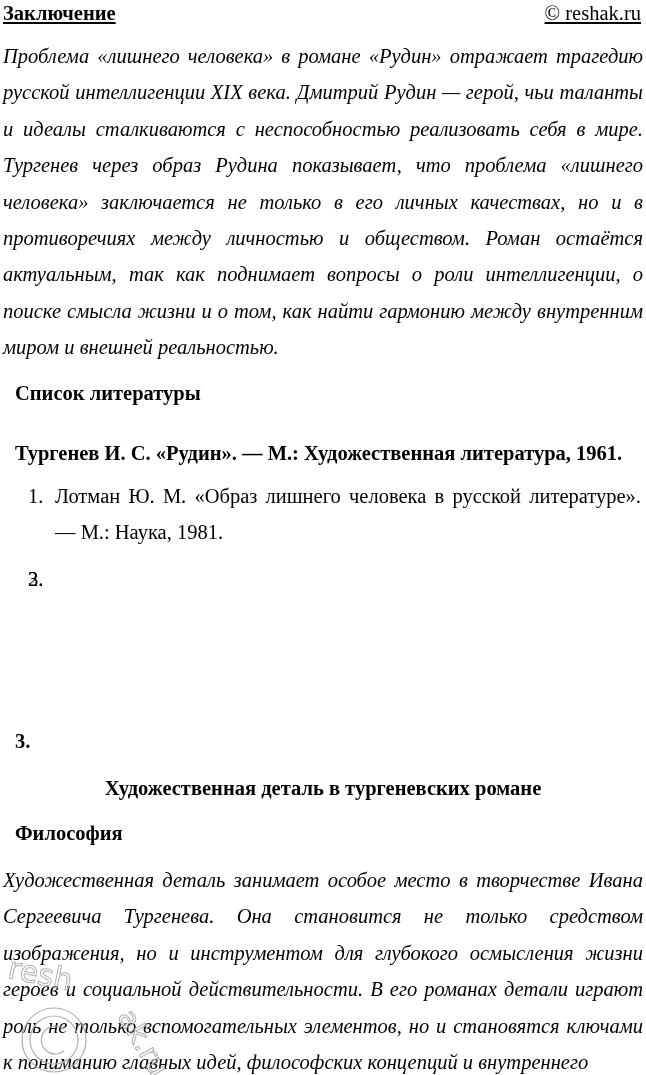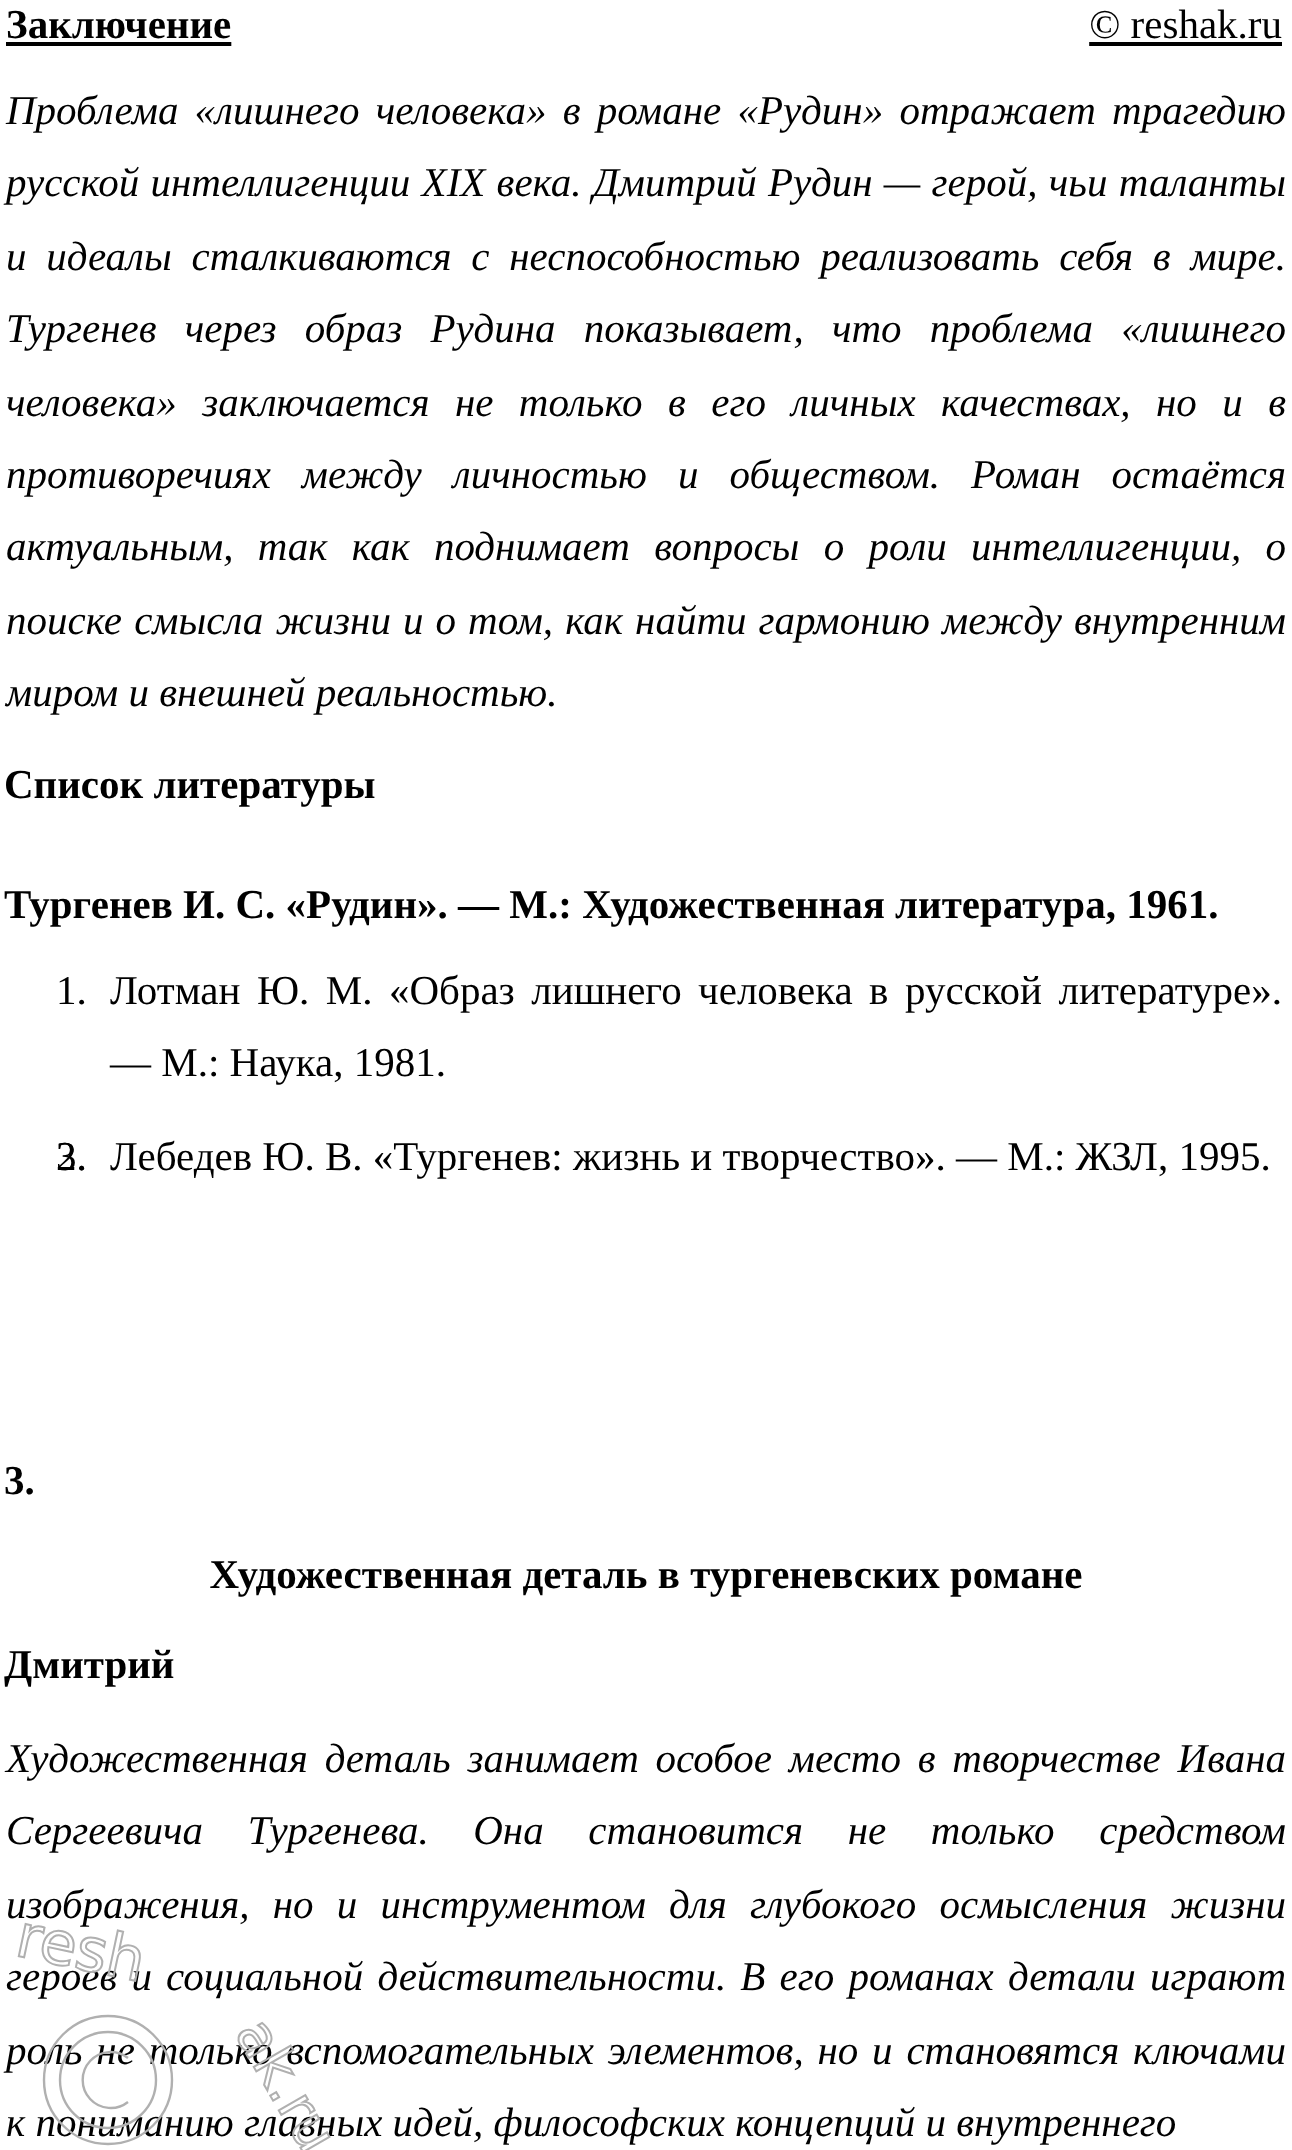--- a/index.html
+++ b/index.html
@@ -13,21 +13,21 @@
     position: absolute; top: 0; left: 3px; right: 5px; height: 26px;
     display: flex; justify-content: space-between; align-items: center; text-decoration: underline;
   }
   .hdr .title { font-weight: bold; }
   .hdr .copy { font-weight: normal; }
   .para {
     position: absolute; left: 3px; width: 640px;
     line-height: 36.4px; text-align: justify; margin: 0; font-style: italic;
   }
   .h {
-    position: absolute; left: 2px; font-weight: bold; margin: 0; line-height: 26px;
+    position: absolute; left: 15px; font-weight: bold; margin: 0; line-height: 26px;
   }
   .center { left: 0; width: 646px; text-align: center; }
   .ol { position: absolute; left: 0; width: 646px; margin: 0; padding: 0; list-style: none; }
   .li { position: relative; padding-left: 55px; padding-right: 5px; line-height: 36.4px; text-align: justify; }
   .li .num { position: absolute; left: 28px; top: 0; }
   .watermark {
     position: absolute; left: 2px; top: 955px; width: 170px; height: 120px;
     pointer-events: none;
   }
 </style>
@@ -50,29 +50,28 @@
   <div class="ol" style="top:478px;">
     <div class="li" style="margin-bottom:10px;">
       <span class="num">1.</span>
       <span>Лотман Ю. М. «Образ лишнего человека в русской литературе». — М.: Наука, 1981.</span>
     </div>
     <div class="li" style="margin-bottom:10px;">
       <span class="num">2.</span>
     </div>
     <div class="li">
       <span class="num">3.</span>
-      <span>Лебедев Ю. В. «Тургенев: жизнь и творчество». — М.: ЖЗЛ, 1995.</span>
     </div>
   </div>
 
   <div class="h" style="top:728px;">3.</div>
 
   <div class="h center" style="top:775px;">Художественная деталь в тургеневских романе</div>
 
-  <div class="h" style="top:820px;">Дмитрий</div>
+  <div class="h" style="top:820px;">Философия</div>
 
   <p class="para" style="top:862px;">Художественная деталь занимает особое место в творчестве Ивана Сергеевича Тургенева. Она становится не только средством изображения, но и инструментом для глубокого осмысления жизни героев и социальной действительности. В его романах детали играют роль не только вспомогательных элементов, но и становятся ключами к пониманию главных идей, философских концепций и внутреннего</p>
 
   <svg class="watermark" viewBox="0 0 170 120">
     <g fill="none" stroke="#b0b0b0" stroke-width="1.2">
       <circle cx="52" cy="85" r="32"></circle>
       <circle cx="52" cy="85" r="24"></circle>
       <path d="M62 74 a14 14 0 1 0 0 22"></path>
     </g>
     <text x="4" y="30" font-size="30" font-family="DejaVu Sans, sans-serif" fill="none" stroke="#b0b0b0" stroke-width="1" transform="rotate(12 40 30)">resh</text>

